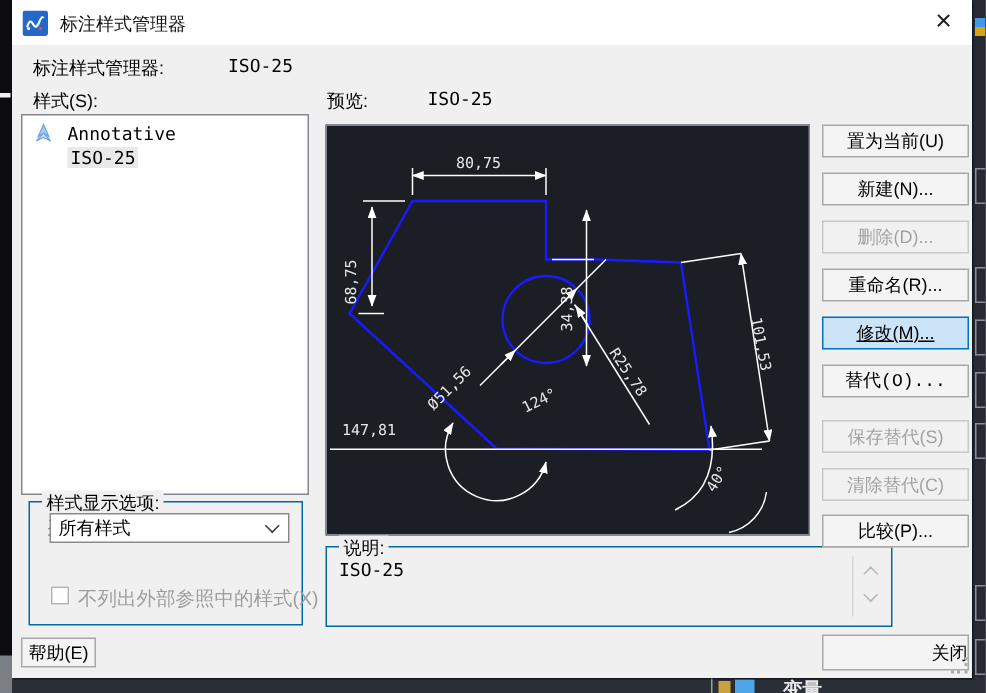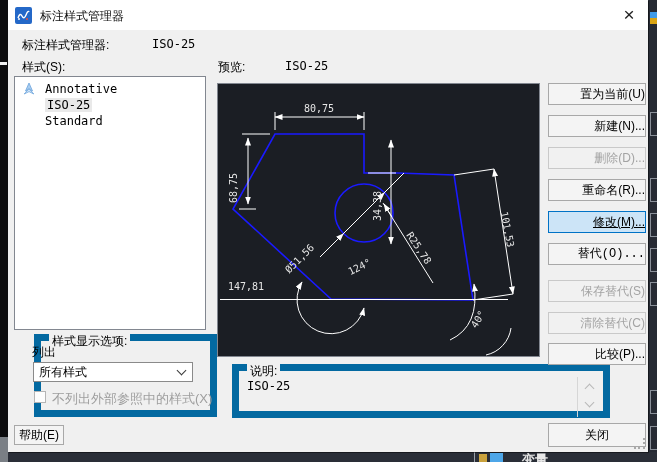--- a/index.html
+++ b/index.html
@@ -35,27 +35,27 @@
   .val{font-size:12px;color:#000;font-family:"DejaVu Sans Mono",monospace;}
 
   .listbox{left:6px;top:76px;width:192px;height:254px;background:#fff;
            border:1px solid #828790;padding:4px 0 0 0;}
   .list-item{height:16px;line-height:16px;font-size:12px;color:#000;
              padding-left:30px;position:relative;white-space:nowrap;
              font-family:"DejaVu Sans Mono",monospace;}
   .list-item .sel{background:#e9e9e9;padding:0 2px;}
   .annot-ico{position:absolute;left:7px;top:1px;width:14px;height:14px;}
 
-  .group{border:7px solid #0369a1;margin-left:15px;}
+  .group{border:1px solid #0369a1;}
   .group-label{position:absolute;top:-8px;left:8px;background:#f0f0f0;
                padding:0 3px;font-size:12px;color:#000;white-space:nowrap;}
 
   .grp-options{left:11px;top:334px;width:183px;height:83px;}
   .opt-list-lbl{left:24px;top:344px;}
-  .combo{left:25px;top:362px;width:160px;height:20px;background:#fff;
+  .combo{left:25px;top:342px;width:160px;height:20px;background:#fff;
          border:1px solid #8a8a8a;font-size:12px;line-height:18px;
          padding-left:5px;color:#000;}
   .combo-chevron{position:absolute;right:7px;top:4px;width:7px;height:7px;
                  border-right:1px solid #3a3a3a;border-bottom:1px solid #3a3a3a;
                  transform:rotate(45deg);}
   .chk-row{left:26px;top:390px;height:14px;}
   .chk-box{position:absolute;left:0;top:1px;width:12px;height:12px;background:#fdfdfd;
            border:1px solid #b5b5b5;}
   .chk-lbl{position:absolute;left:18px;top:0;font-size:13px;color:#9e9e9e;white-space:nowrap;}
 
@@ -64,27 +64,27 @@
   .grp-desc{left:209px;top:364px;width:378px;height:54px;}
   .desc-text{left:8px;top:8px;font-family:"DejaVu Sans Mono",monospace;font-size:12px;color:#000;}
   .desc-scroll{position:absolute;right:4px;top:6px;width:22px;height:40px;
                border-left:1px solid #d6d6d6;}
   .sc-chev{position:absolute;left:8px;width:7px;height:7px;
            border-right:1.5px solid #b8b8b8;border-bottom:1.5px solid #b8b8b8;}
   .sc-up{top:8px;transform:rotate(-135deg);}
   .sc-dn{top:22px;transform:rotate(45deg);}
 
   .btn{left:540px;width:98px;height:22px;background:#f4f4f4;border:1px solid #a8a8a8;
-       font-size:12px;color:#000;text-align:right;line-height:20px;white-space:nowrap;}
+       font-size:12px;color:#000;text-align:center;line-height:20px;white-space:nowrap;}
   .btn.disabled{color:#a3a3a3;border-color:#c9c9c9;background:#f1f1f1;}
   .btn.default{background:#cce4f7;border:1px solid #0072c6;}
   .help-btn{left:6px;top:425px;width:50px;height:20px;background:#f4f4f4;
             border:1px solid #a8a8a8;font-size:12px;color:#000;text-align:center;line-height:18px;}
   .close2-btn{left:540px;top:423px;width:98px;height:24px;background:#f4f4f4;
-              border:1px solid #a8a8a8;font-size:12px;color:#000;text-align:center;line-height:22px;}
+              border:1px solid #a8a8a8;font-size:12px;color:#000;text-align:right;line-height:22px;}
   .grip{left:626px;top:438px;width:12px;height:12px;}
   .grip i{position:absolute;width:2px;height:2px;background:#a9a9a9;}
 </style>
 </head>
 <body>
 
 <div class="stage">
 
   <div class="abs left-strip"></div>
   <div class="abs left-dash"></div>
@@ -129,23 +129,20 @@
       <div class="list-item">
         <svg class="annot-ico" viewBox="0 0 14 14">
           <path d="M7 1 L10.5 9 L7 6.8 L3.5 9 Z" fill="#a9cdf0" stroke="#6ba3dc" stroke-width="0.8"></path>
           <path d="M7 6.8 L11.8 12 L7 9.6 L2.2 12 Z" fill="#cfe4f7" stroke="#6ba3dc" stroke-width="0.8"></path>
         </svg>
         <span>Annotative</span>
       </div>
       <div class="list-item">
         <span class="sel">ISO-25</span>
       </div>
-      <div class="list-item">
-        <span>Standard</span>
-      </div>
     </div>
 
     <div class="abs preview-panel">
       <svg width="321" height="272" viewBox="0 0 321 272" font-family="DejaVu Sans Mono, monospace" font-size="10">
         <defs>
           <marker id="ar" markerWidth="9" markerHeight="8" refX="7.5" refY="3" orient="auto-start-reverse">
             <path d="M0,0 L8,3 L0,6 Z" fill="#ffffff"></path>
           </marker>
         </defs>
 

